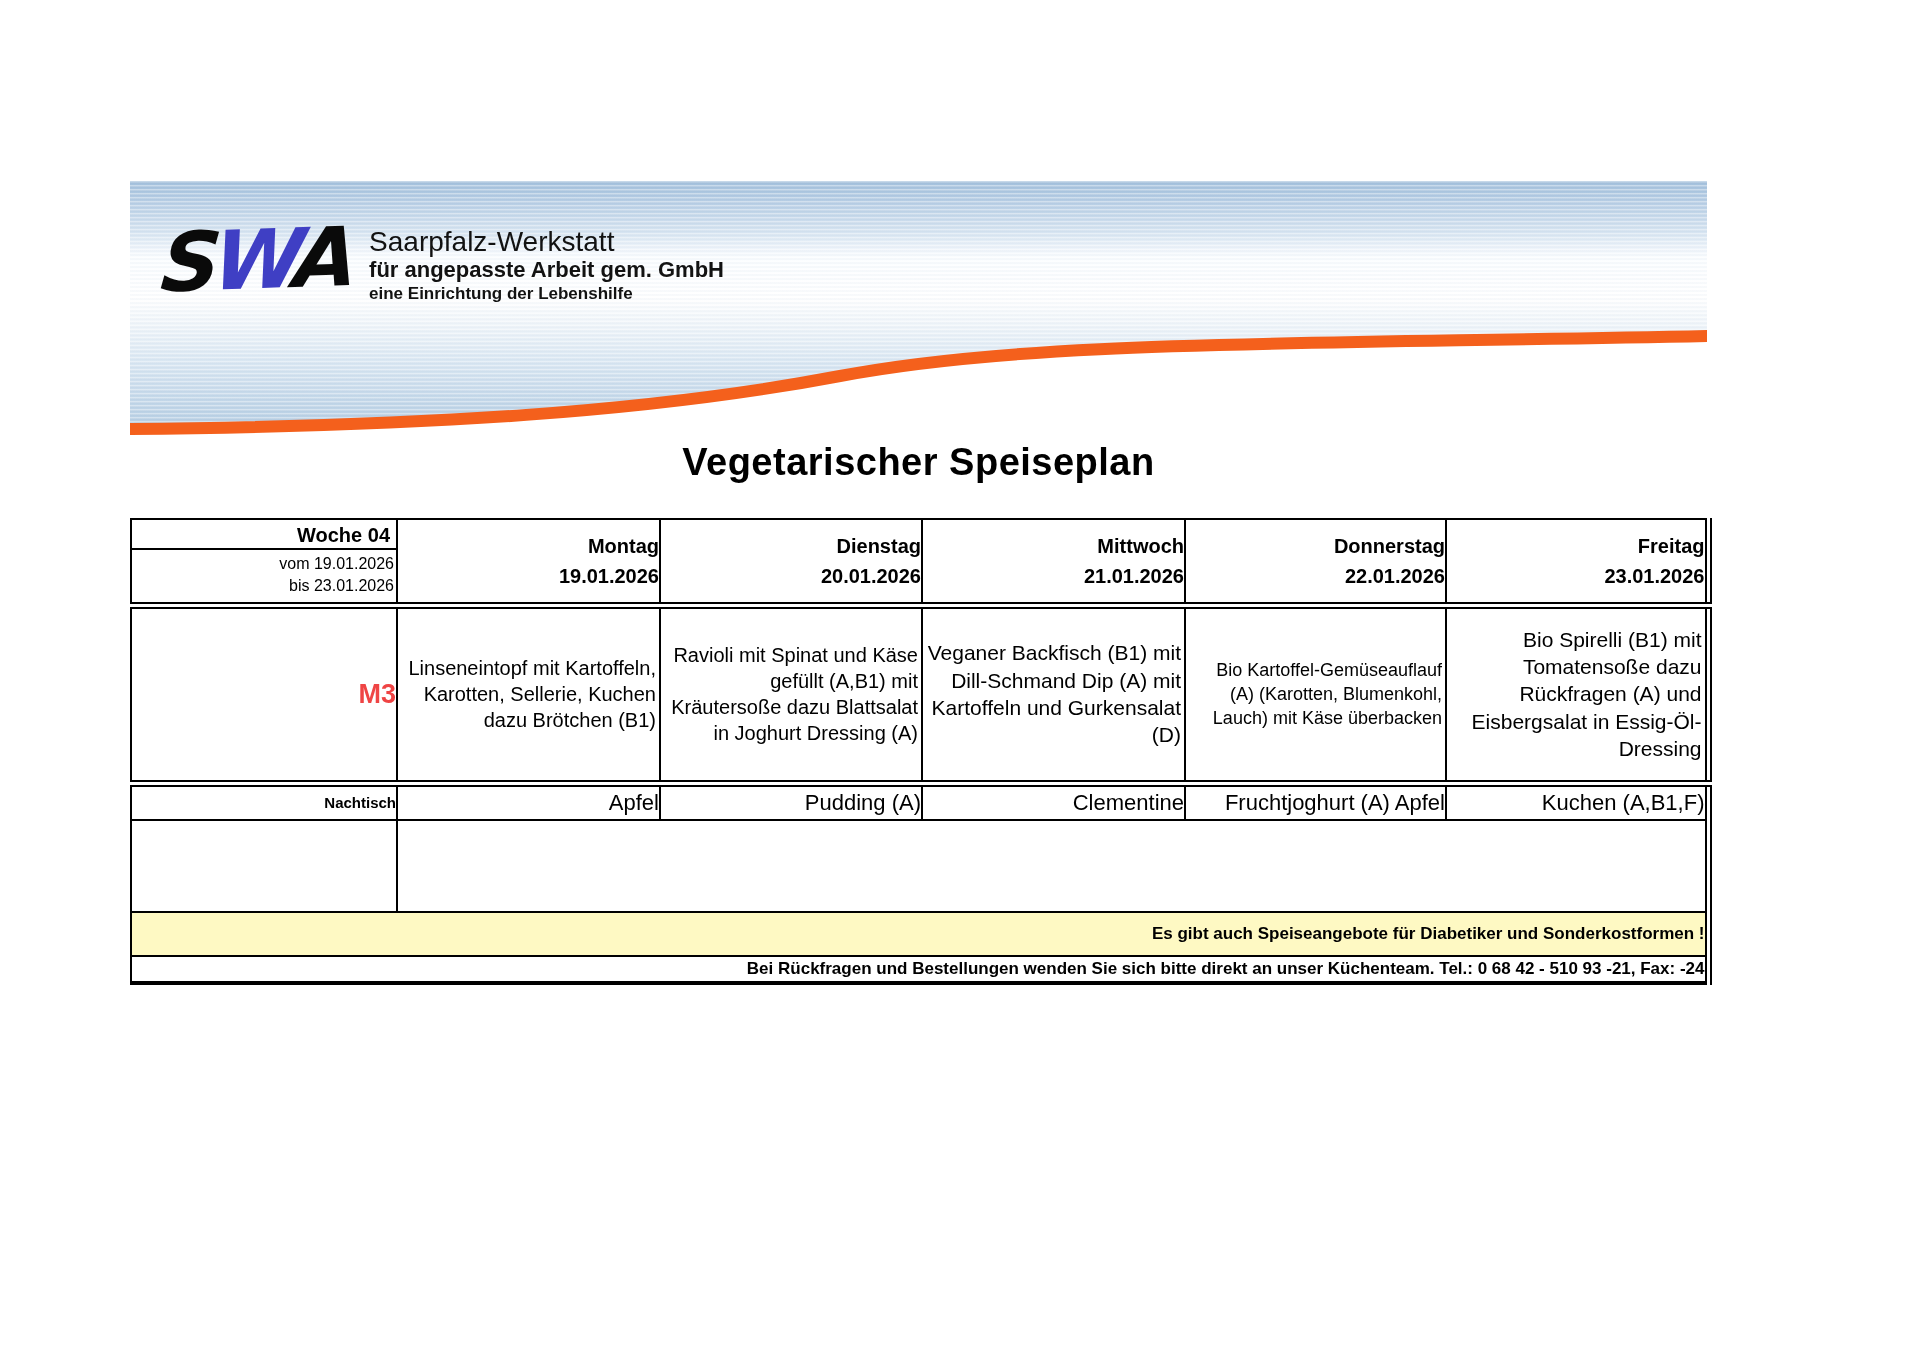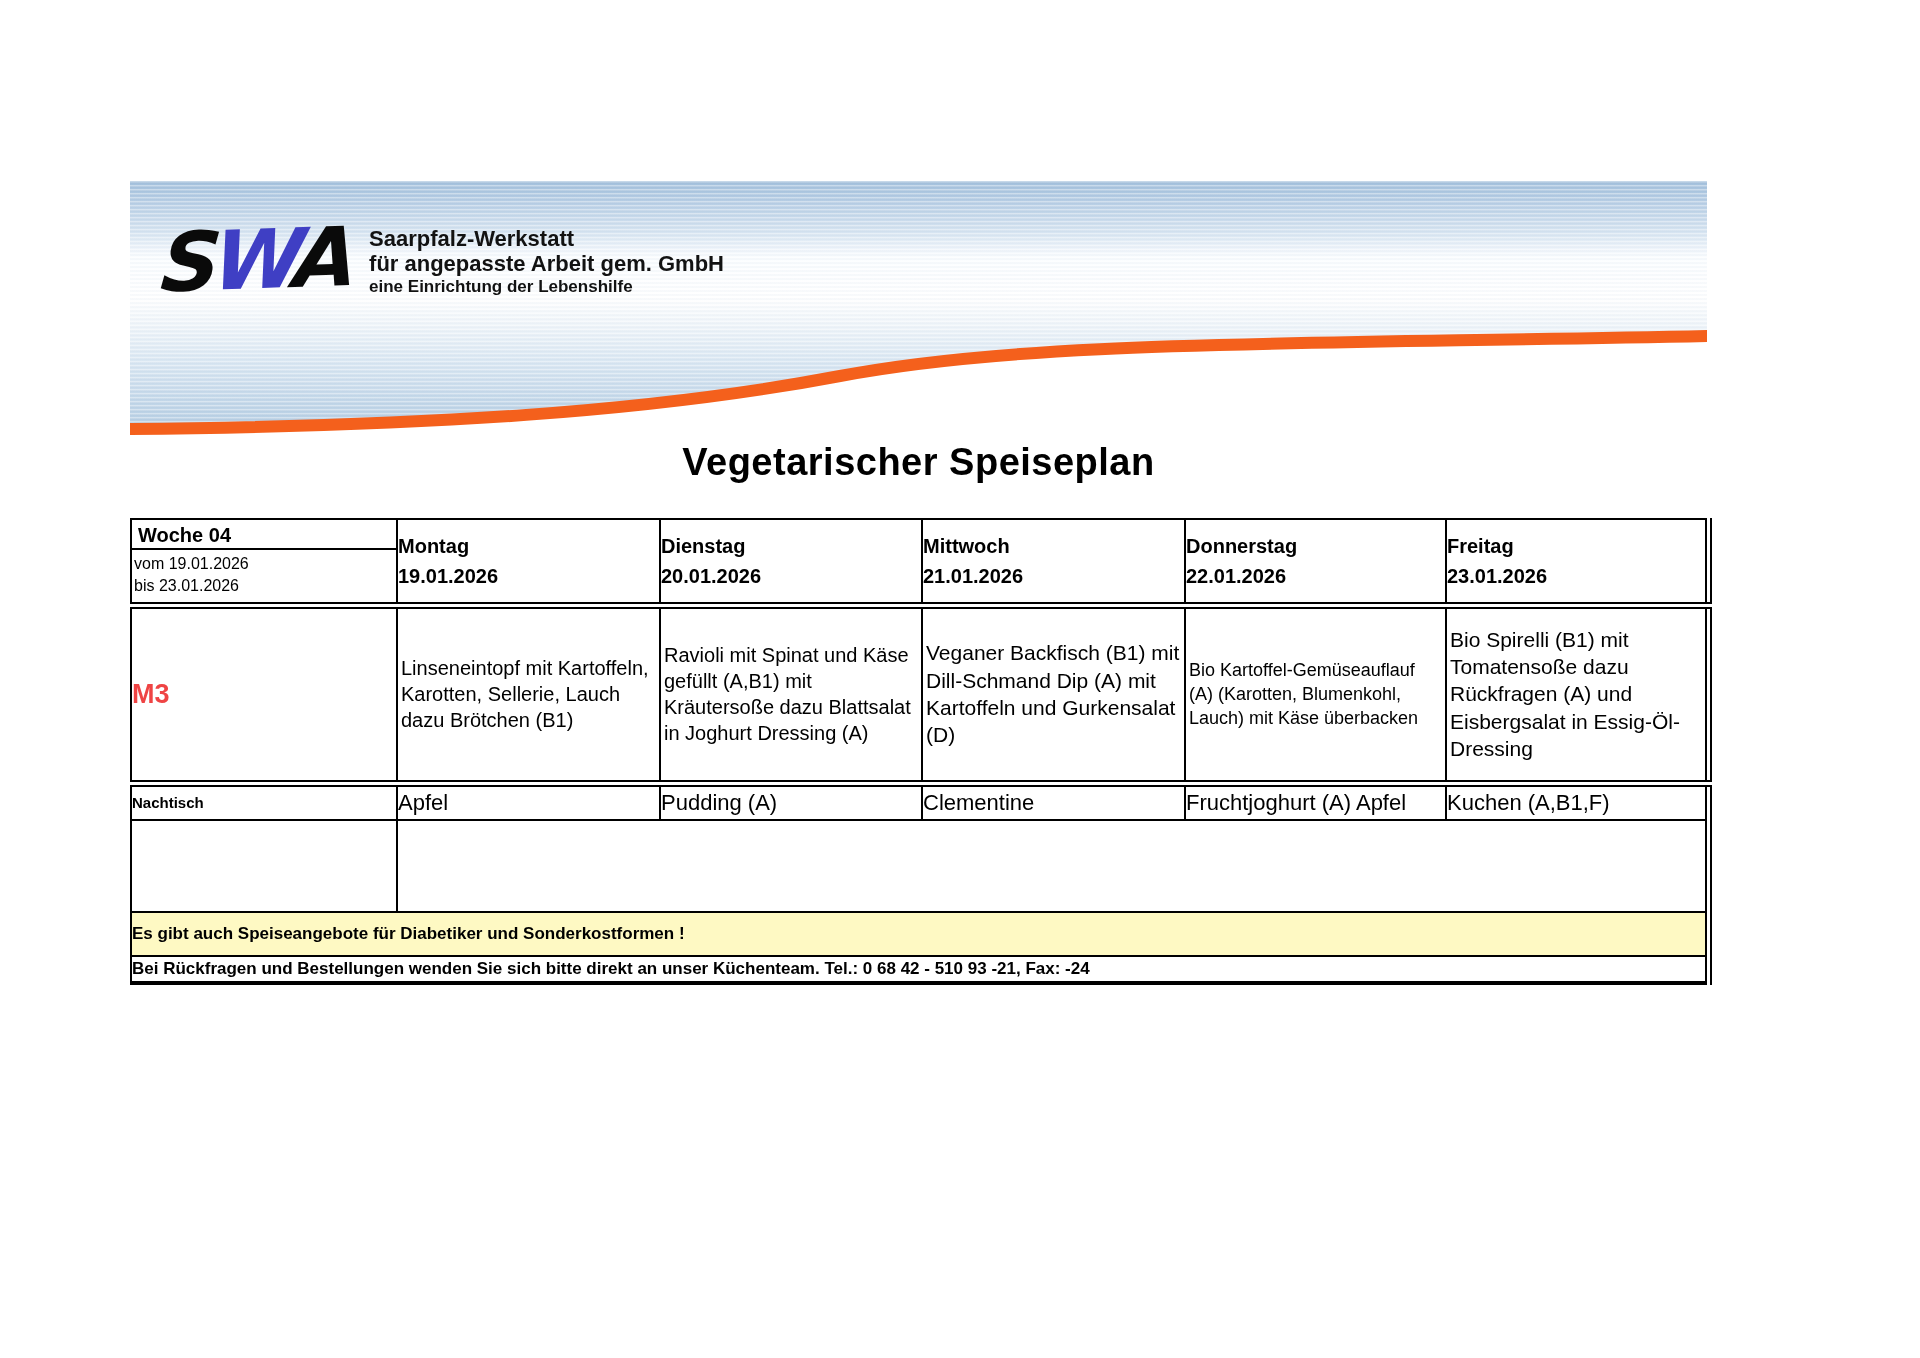--- a/index.html
+++ b/index.html
@@ -26,38 +26,38 @@
 
   .logo-row {
     position:absolute; left:32px; top:40px; display:flex; align-items:flex-start;
   }
   .logo-letters {
     font-family:"DejaVu Sans", sans-serif; font-weight:bold; font-style:italic;
     font-size:82px; line-height:0.95; letter-spacing:-7px;
     transform:skewX(-7deg) rotate(-2deg); padding-right:18px;
   }
   .logo-text { padding-top:6px; }
-  .logo-text .l1 { font-size:22px; font-weight:bold; line-height:1.08; color:#121212; }
+  .logo-text .l1 { font-size:28px; font-weight:normal; line-height:1.08; color:#121212; }
   .logo-text .l2 { font-size:22px; font-weight:bold; line-height:1.15; color:#121212; }
   .logo-text .l3 { font-size:17px; font-weight:bold; line-height:1.3;  color:#121212; }
 
   
   .page-title {
     position:absolute; left:130px; top:441px; width:1577px;
     text-align:center; font-size:38px; font-weight:bold; letter-spacing:0.5px;
   }
 
   
   .plan { position:absolute; left:130px; top:518px; }
   table.menu {
     width:1577px; table-layout:fixed; border-collapse:collapse;
     border-top:2px solid #000; border-left:2px solid #000;
     border-right:7px double #000; border-bottom:4px solid #000;
   }
-  table.menu td { border:2px solid #000; vertical-align:middle; text-align:left; overflow:hidden;margin-top:18px; }
+  table.menu td { border:2px solid #000; vertical-align:middle; text-align:right; overflow:hidden;margin-top:18px; }
 
   tr.hdr td { height:86px; border-bottom:7px double #000; }
   td.week-cell { vertical-align:top; text-align:left; padding:0; }
   .week-label { font-size:20px; font-weight:bold; padding:2px 6px 1px 6px; border-bottom:2px solid #000; }
   .week-dates { font-size:16px; line-height:1.35; padding:3px 2px; }
   .day-name, .day-date { font-size:20px; font-weight:bold; line-height:1.5; }
 
   tr.mealrow td { height:178px; border-bottom:7px double #000; }
   td.meal-label { font-size:27px; font-weight:bold; }
   td.meal { font-size:20px; line-height:1.3; padding:4px 3px; }
@@ -133,21 +133,21 @@
         <div class="day-date">22.01.2026</div>
       </td>
       <td>
         <div class="day-name">Freitag</div>
         <div class="day-date">23.01.2026</div>
       </td>
     </tr>
 
     <tr class="mealrow">
       <td class="meal-label" style="color:#ef4444">M3</td>
-      <td class="meal">Linseneintopf mit Kartoffeln, Karotten, Sellerie, Lauch dazu Brötchen (B1)</td>
+      <td class="meal">Linseneintopf mit Kartoffeln, Karotten, Sellerie, Kuchen dazu Brötchen (B1)</td>
       <td class="meal">Ravioli mit Spinat und Käse gefüllt (A,B1) mit Kräutersoße dazu Blattsalat in Joghurt Dressing (A)</td>
       <td class="meal big">Veganer Backfisch (B1) mit Dill-Schmand Dip (A) mit Kartoffeln und Gurkensalat (D)</td>
       <td class="meal small">Bio Kartoffel-Gemüseauflauf (A) (Karotten, Blumenkohl, Lauch) mit Käse überbacken</td>
       <td class="meal big">Bio Spirelli (B1) mit Tomatensoße dazu Rückfragen (A) und Eisbergsalat in Essig-Öl-Dressing</td>
     </tr>
 
     <tr class="dessertrow">
       <td class="dessert-label">Nachtisch</td>
       <td class="dessert">Apfel</td>
       <td class="dessert">Pudding (A)</td>

